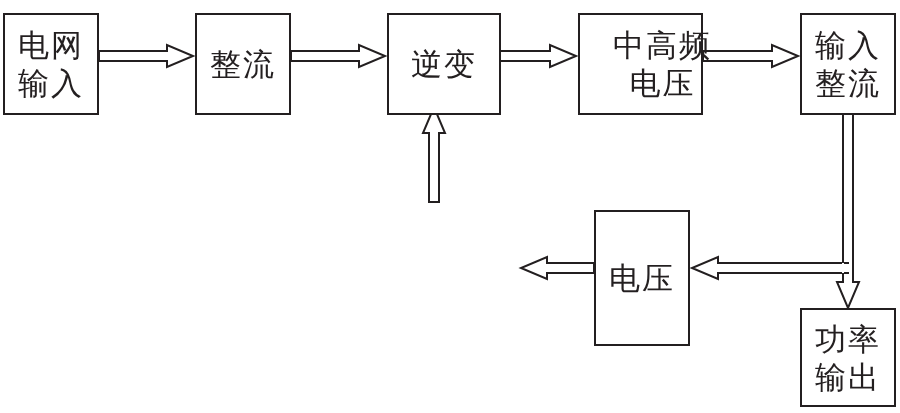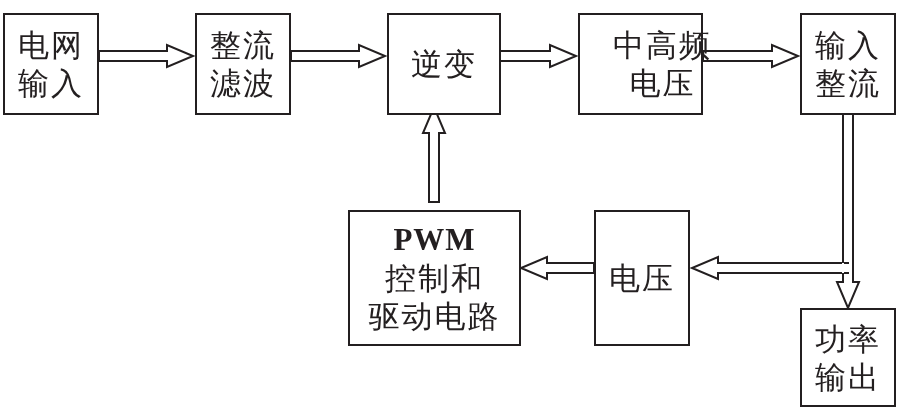--- a/index.html
+++ b/index.html
@@ -32,21 +32,20 @@
       <polygon points="429,202 429,133 423,133 434,107 445,133 439,133 439,202" fill="#ffffff" stroke="#231f20" stroke-width="2" stroke-linejoin="miter"></polygon>
     </svg>
 
   <div class="box" style="left:3px; top:5px; width:96px; height:102px;">
     <div class="line">电网</div>
     <div class="line">输入</div>
   </div>
 
   <div class="box" style="left:195px; top:5px; width:96px; height:102px;">
     <div class="line">整流</div>
-    <div class="line">滤波</div>
   </div>
 
   <div class="box" style="left:387px; top:5px; width:114px; height:102px;gap:18px;">
     <div class="line">逆变</div>
   </div>
 
   <div class="box" style="left:578px; top:5px; width:125px; height:102px;padding-left:44px;">
     <div class="line">中高频</div>
     <div class="line">电压</div>
   </div>
@@ -58,18 +57,13 @@
 
   <div class="box" style="left:800px; top:300px; width:96px; height:99px;">
     <div class="line">功率</div>
     <div class="line">输出</div>
   </div>
 
   <div class="box" style="left:594px; top:202px; width:96px; height:136px;">
     <div class="line">电压</div>
   </div>
 
-  <div class="box" style="left:348px; top:202px; width:173px; height:136px;">
-    <div class="line latin">PWM</div>
-    <div class="line">控制和</div>
-    <div class="line">驱动电路</div>
-  </div>
 </div>
 
 </body></html>

